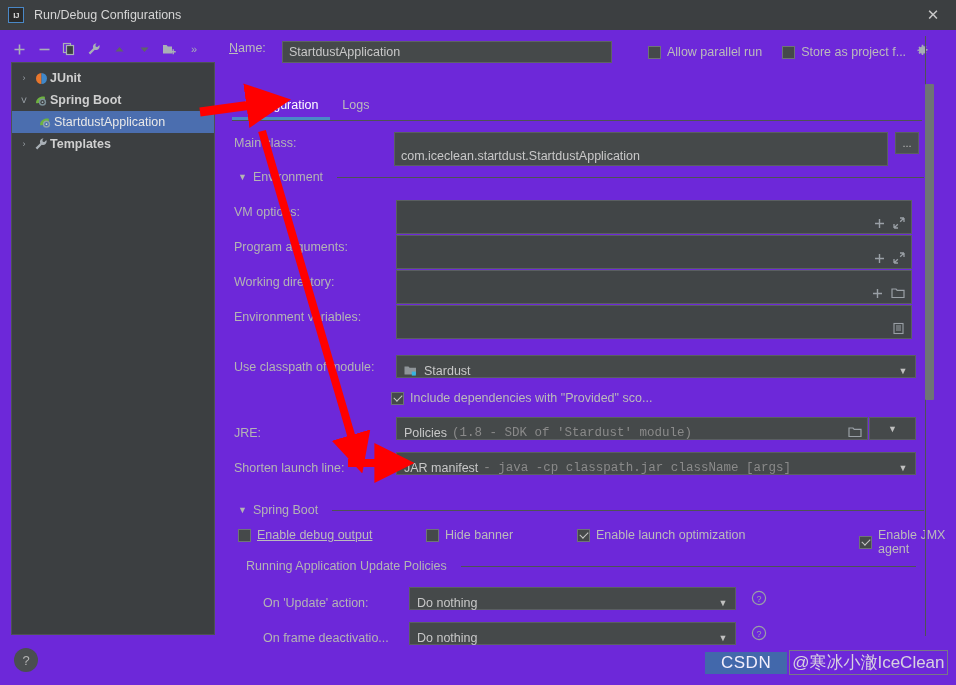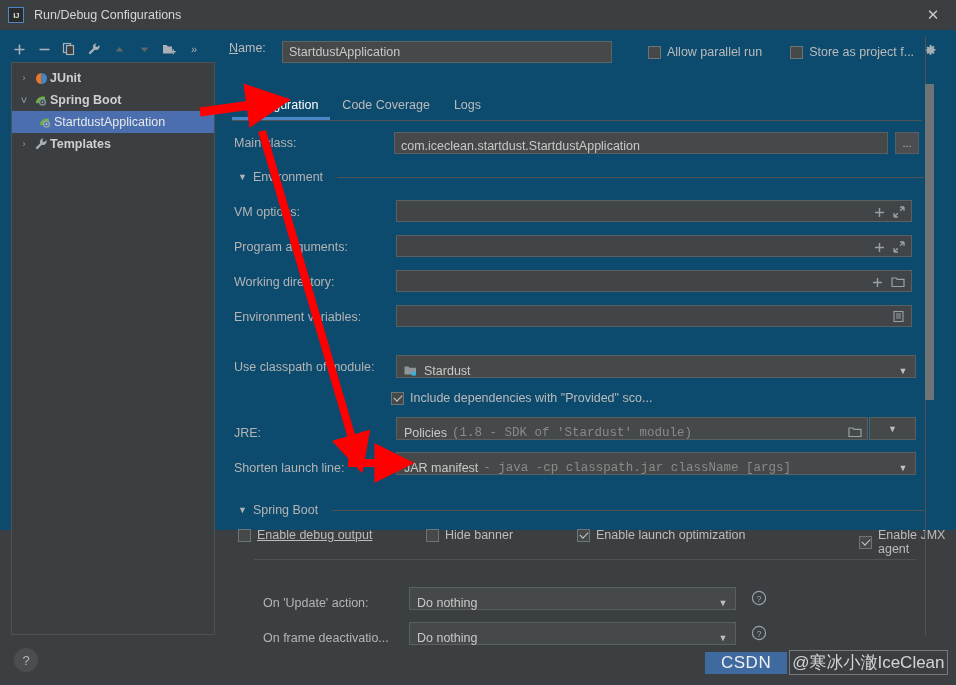--- a/index.html
+++ b/index.html
@@ -6,21 +6,21 @@
   html, body {
     margin: 0; padding: 0;
     width: 956px; height: 685px;
     overflow: hidden;
     background: #3c3f41;
     font-family: "Liberation Sans", sans-serif;
     font-size: 12px;
     color: #bbbbbb;
     -webkit-font-smoothing: antialiased;
   }
-  #app { position: relative; width: 956px; height: 530px; background: #0c4a6e; }
+  #app { position: relative; width: 956px; height: 685px; background: #6d28d9; }
 
   
   .titlebar {
     position: absolute; left: 0; top: 0; width: 956px; height: 30px;
     background: #3c3f41;
     display: flex; align-items: center;
   }
   .ij-logo {
     width: 16px; height: 16px; margin-left: 8px;
     border: 1.5px solid #4a88c7; background: #2b2b2b;
@@ -79,21 +79,21 @@
   .text-input {
     background: #45494a; border: 1px solid #5e6364; color: #c8c8c8;
     height: 22px; padding: 0 6px; font-size: 12.5px;
     display: flex; align-items: center;
     font-family: "Liberation Sans", sans-serif;
   }
   .input-name { position: absolute; left: 282px; top: 41px; width: 330px; }
 
   .top-checks {
     position: absolute; top: 44px; left: 648px;
-    display: flex; align-items: center; gap: 28px;
+    display: flex; align-items: center; gap: 20px;
   }
   .chk { display: flex; align-items: center; gap: 6px; cursor: pointer; font-size: 12.5px; }
   .chkbox {
     width: 13px; height: 13px; border: 1px solid #6e7476; background: #45494a;
     display: flex; align-items: center; justify-content: center;
     flex: 0 0 13px;
   }
   .chkbox.checked::after {
     content: ""; display: block;
     width: 7px; height: 4px;
@@ -118,22 +118,22 @@
   }
   .tab-sep {
     position: absolute; left: 232px; top: 120px; width: 690px; height: 1px;
     background: #4e5254;
   }
   .frow { position: absolute; display: flex; align-items: center; height: 22px; }
   .flabel { font-size: 12.5px; color: #b4b4b4; white-space: nowrap; }
 
   .field {
     position: absolute; background: #45494a; border: 1px solid #5a5f61;
-    height: 22px; display: flex; align-items: flex-end;
-    font-size: 12.5px; color: #c8c8c8; padding: 0 6px;
+    height: 22px; display: flex; align-items: flex-start;
+    font-size: 12.5px; color: #c8c8c8; padding: 16px 6px;
   }
   .field.empty { background: #414547; }
   .field-btns {
     margin-left: auto; display: flex; align-items: center; gap: 8px;
     color: #9aa0a6;
   }
   .sq-btn {
     position: absolute; width: 24px; height: 22px;
     background: #4a4e50; border: 1px solid #5a5f61;
     display: flex; align-items: center; justify-content: center;
@@ -324,21 +324,20 @@
         <svg width="13" height="13" viewBox="0 0 16 16">
           <path d="M8 5.2a2.8 2.8 0 1 0 0 5.6 2.8 2.8 0 0 0 0-5.6zm0 4.2a1.4 1.4 0 1 1 0-2.8 1.4 1.4 0 0 1 0 2.8z" fill="#a9b0b6"></path>
           <path d="M7.1 1h1.8l.3 1.6 1.2.5 1.3-.9 1.3 1.3-.9 1.3.5 1.2 1.6.3v1.8l-1.6.3-.5 1.2.9 1.3-1.3 1.3-1.3-.9-1.2.5-.3 1.6H7.1l-.3-1.6-1.2-.5-1.3.9-1.3-1.3.9-1.3-.5-1.2L1.8 8.9V7.1l1.6-.3.5-1.2-.9-1.3 1.3-1.3 1.3.9 1.2-.5z" fill="#a9b0b6" opacity="0.95"></path>
         </svg>
       </span>
     </div>
   </div>
 
   <div class="tabs">
     <div class="tab active">Configuration</div>
-    <div class="tab">Code Coverage</div>
     <div class="tab">Logs</div>
   </div>
   <div class="tab-sep"></div>
 
   <div class="frow" style="left:234px; top:132px;">
     <span class="flabel">Main class:</span>
   </div>
   <div class="field" style="left:394px; top:132px; width:494px;">
     <span>com.iceclean.startdust.StartdustApplication</span>
   </div>
@@ -485,20 +484,21 @@
   <div class="chk" style="position:absolute; left:577px; top:528px;">
     <span class="chkbox checked"></span>
     <span>Enable launch optimization</span>
   </div>
   <div class="chk" style="position:absolute; left:823px; top:528px;padding-left:36px;">
     <span class="chkbox checked"></span>
     <span>Enable JMX agent</span>
   </div>
 
   <div class="sectionhdr" style="left:246px; top:559px; width:670px;">
+    <span>Running Application Update Policies</span>
     <span class="rule"></span>
   </div>
 
   <div class="frow" style="left:263px; top:592px;">
     <span class="flabel">On 'Update' action:</span>
   </div>
   <div class="combo" style="left:409px; top:587px; width:327px;">
     <span>Do nothing</span>
     <span class="caret">▼</span>
   </div>

